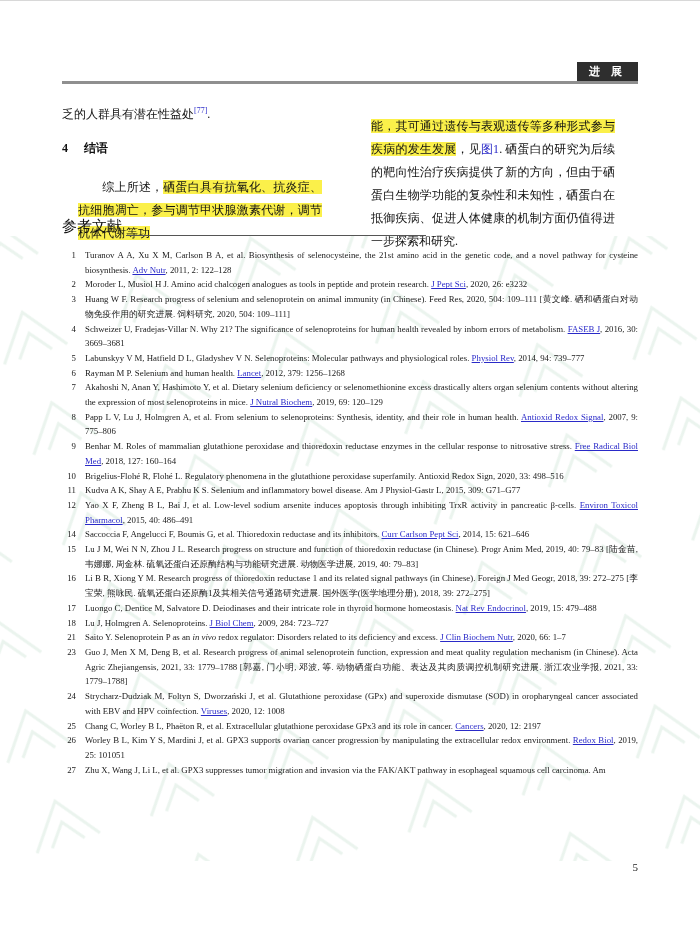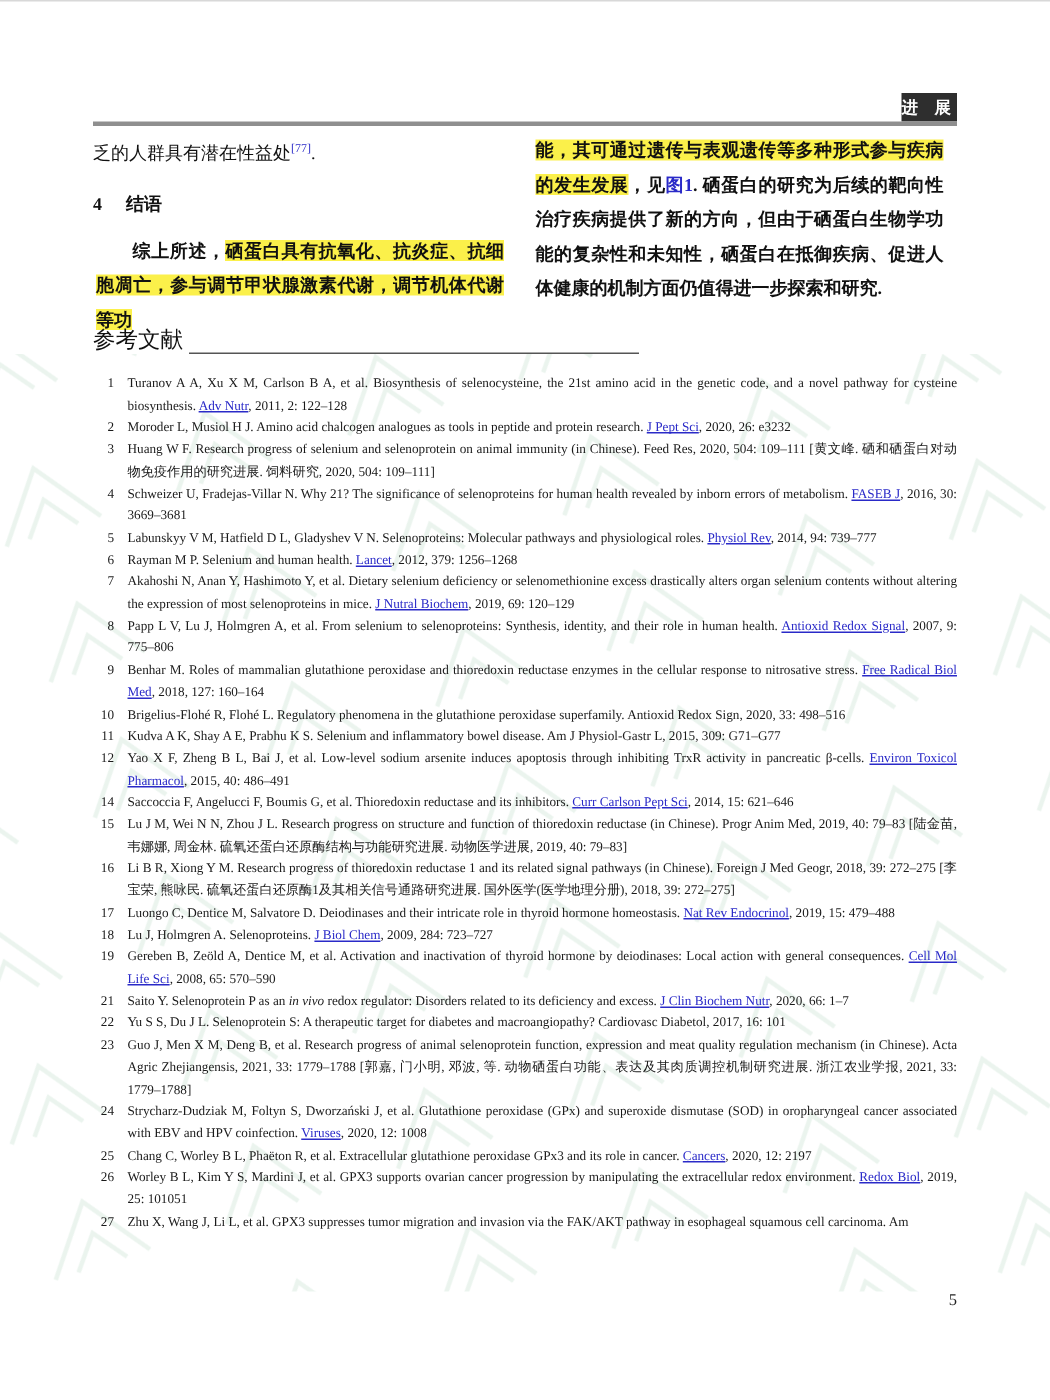--- a/index.html
+++ b/index.html
@@ -7,36 +7,36 @@
     position:relative; width:700px; height:933px; background:#ffffff;
     overflow:hidden; font-family:"Liberation Serif","DejaVu Serif",serif;
     color:#111; border-top:1px solid #d8d8d8;
   }
   .watermark { position:absolute; left:0; top:0; z-index:0; pointer-events:none; }
   .content { position:relative; z-index:1; }
 
   
   .badge {
     position:absolute; top:61px; right:62px; background:#2e2e2e; color:#fff;
-    font-size:11px; font-weight:bold; padding:2px 0; letter-spacing:4px;
+    font-size:11px; font-weight:bold; padding:2px 12px; letter-spacing:4px;
     font-family:"Liberation Sans","DejaVu Sans",sans-serif;
   }
   .rule { position:absolute; top:80px; left:62px; width:576px; height:3px; background:#8f8f8f; }
 
   
   .conclusion {
-    position:absolute; top:86px; left:62px; width:576px;
+    position:absolute; top:98px; left:62px; width:576px;
     display:flex; gap:17px; font-size:12px; line-height:23px; text-align:justify;
   }
   .col { width:276px; }
   .cont-line { margin:0; }
   sup.ref-sup { font-size:8px; color:#2a2ac8; }
   .sec-heading { margin:11px 0 8px 0; font-size:12px; font-weight:bold; }
   .sec-num { margin-right:16px; }
-  .para { margin:2px;font-weight:bold; }
+  .para { margin:16px; }
   .indent { display:inline-block; width:2em; }
   mark.hl { background:#fbf04a; color:inherit; padding:0; }
   .fig-link, .ref-link { color:#2a2ac8; }
   .fig-link { cursor:pointer; }
 
   
   .references { position:absolute; top:216px; left:62px; width:576px; }
   .ref-heading { margin:0; font-size:15px; font-weight:normal; display:flex; align-items:flex-end; }
   .ref-underline { display:inline-block; width:300px; border-bottom:1.5px solid #555; margin-left:4px; height:1px; }
   .ref-list { margin-top:12px; font-size:8.8px; line-height:14.7px; color:#1a1a1a; }
@@ -151,30 +151,22 @@
           </div>
           <div class="ref-item">
             <span class="ref-num">17</span>
             <span class="ref-text"><span>Luongo C, Dentice M, Salvatore D. Deiodinases and their intricate role in thyroid hormone homeostasis. </span><span class="ref-link">Nat Rev Endocrinol</span><span>, 2019, 15: 479–488</span></span>
           </div>
           <div class="ref-item">
             <span class="ref-num">18</span>
             <span class="ref-text"><span>Lu J, Holmgren A. Selenoproteins. </span><span class="ref-link">J Biol Chem</span><span>, 2009, 284: 723–727</span></span>
           </div>
           <div class="ref-item">
-            <span class="ref-num">19</span>
-            <span class="ref-text"><span>Gereben B, Zeöld A, Dentice M, et al. Activation and inactivation of thyroid hormone by deiodinases: Local action with general consequences. </span><span class="ref-link">Cell Mol Life Sci</span><span>, 2008, 65: 570–590</span></span>
-          </div>
-          <div class="ref-item">
             <span class="ref-num">21</span>
             <span class="ref-text"><span>Saito Y. Selenoprotein P as an </span><span class="italic">in vivo</span><span> redox regulator: Disorders related to its deficiency and excess. </span><span class="ref-link">J Clin Biochem Nutr</span><span>, 2020, 66: 1–7</span></span>
-          </div>
-          <div class="ref-item">
-            <span class="ref-num">22</span>
-            <span class="ref-text"><span>Yu S S, Du J L. Selenoprotein S: A therapeutic target for diabetes and macroangiopathy? Cardiovasc Diabetol, 2017, 16: 101</span></span>
           </div>
           <div class="ref-item">
             <span class="ref-num">23</span>
             <span class="ref-text"><span>Guo J, Men X M, Deng B, et al. Research progress of animal selenoprotein function, expression and meat quality regulation mechanism (in Chinese).  Acta Agric Zhejiangensis, 2021, 33: 1779–1788 [郭嘉, 门小明, 邓波, 等. 动物硒蛋白功能、表达及其肉质调控机制研究进展. 浙江农业学报, 2021, 33: 1779–1788]</span></span>
           </div>
           <div class="ref-item">
             <span class="ref-num">24</span>
             <span class="ref-text"><span>Strycharz-Dudziak M, Foltyn S, Dworzański J, et al. Glutathione peroxidase (GPx) and superoxide dismutase (SOD) in oropharyngeal cancer associated with EBV and HPV coinfection. </span><span class="ref-link">Viruses</span><span>, 2020, 12: 1008</span></span>
           </div>
           <div class="ref-item">

